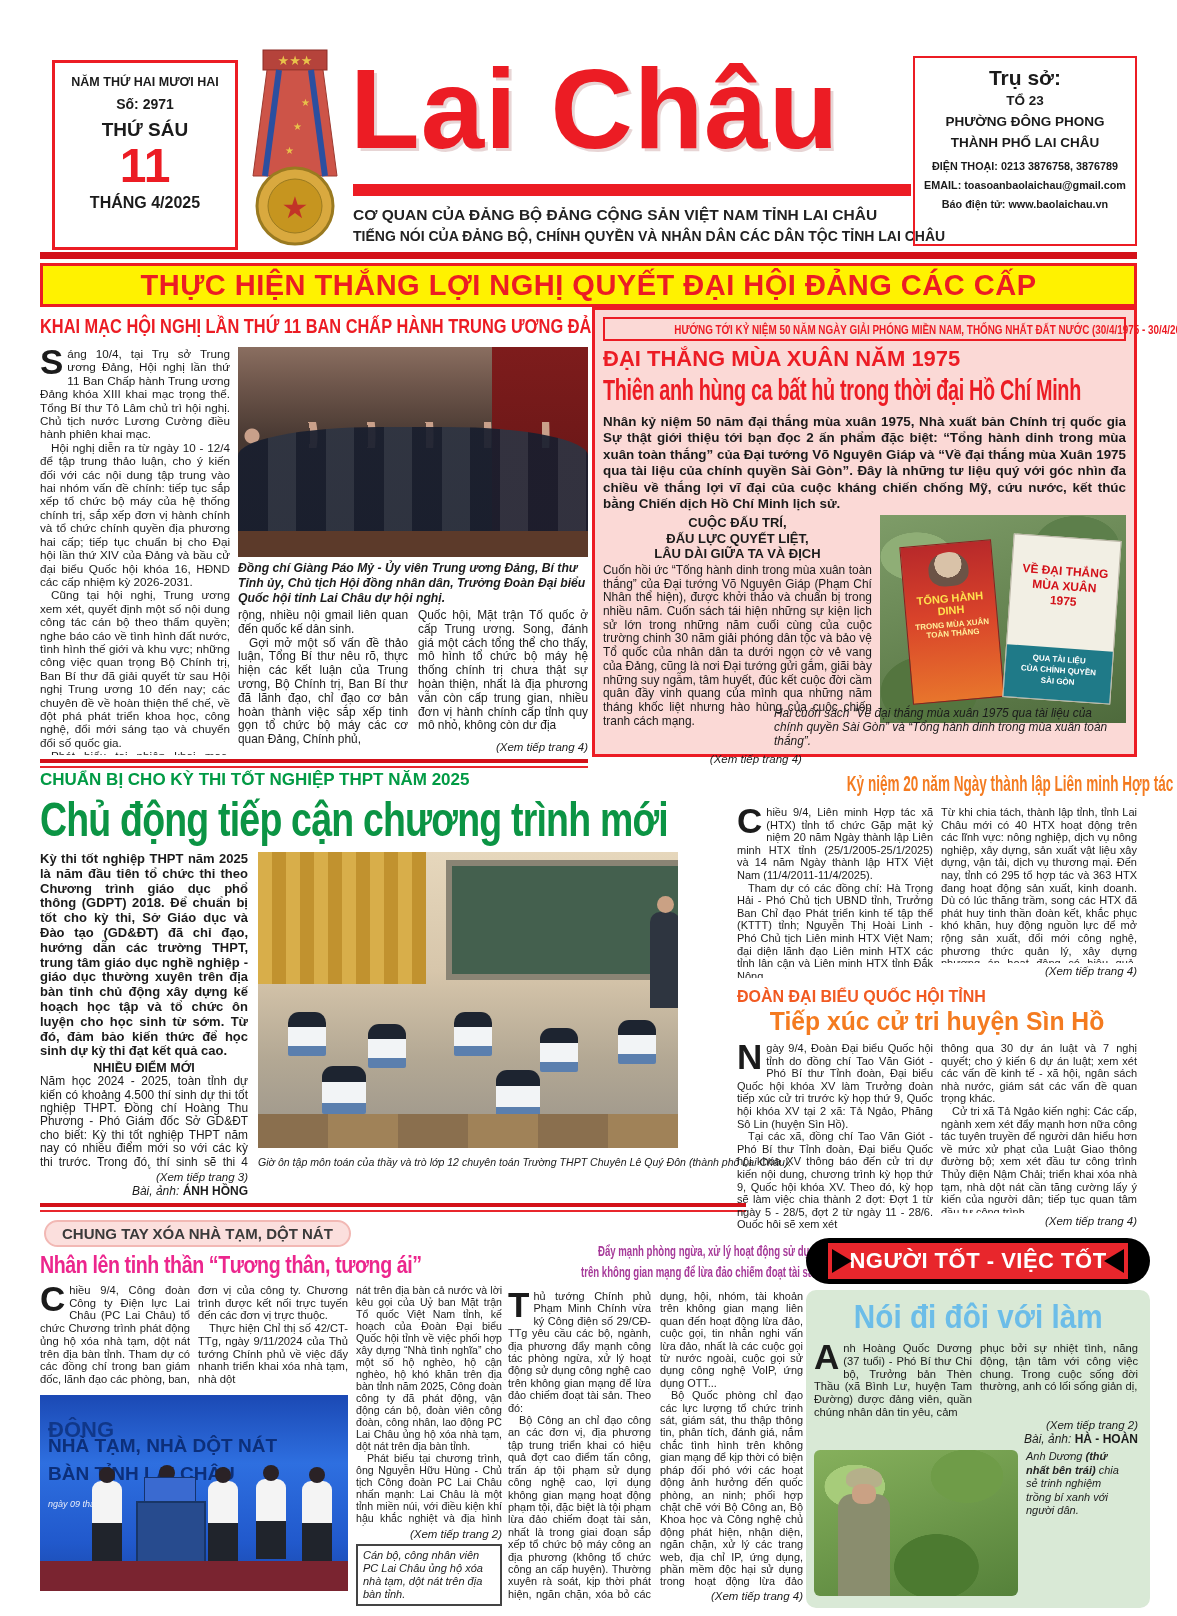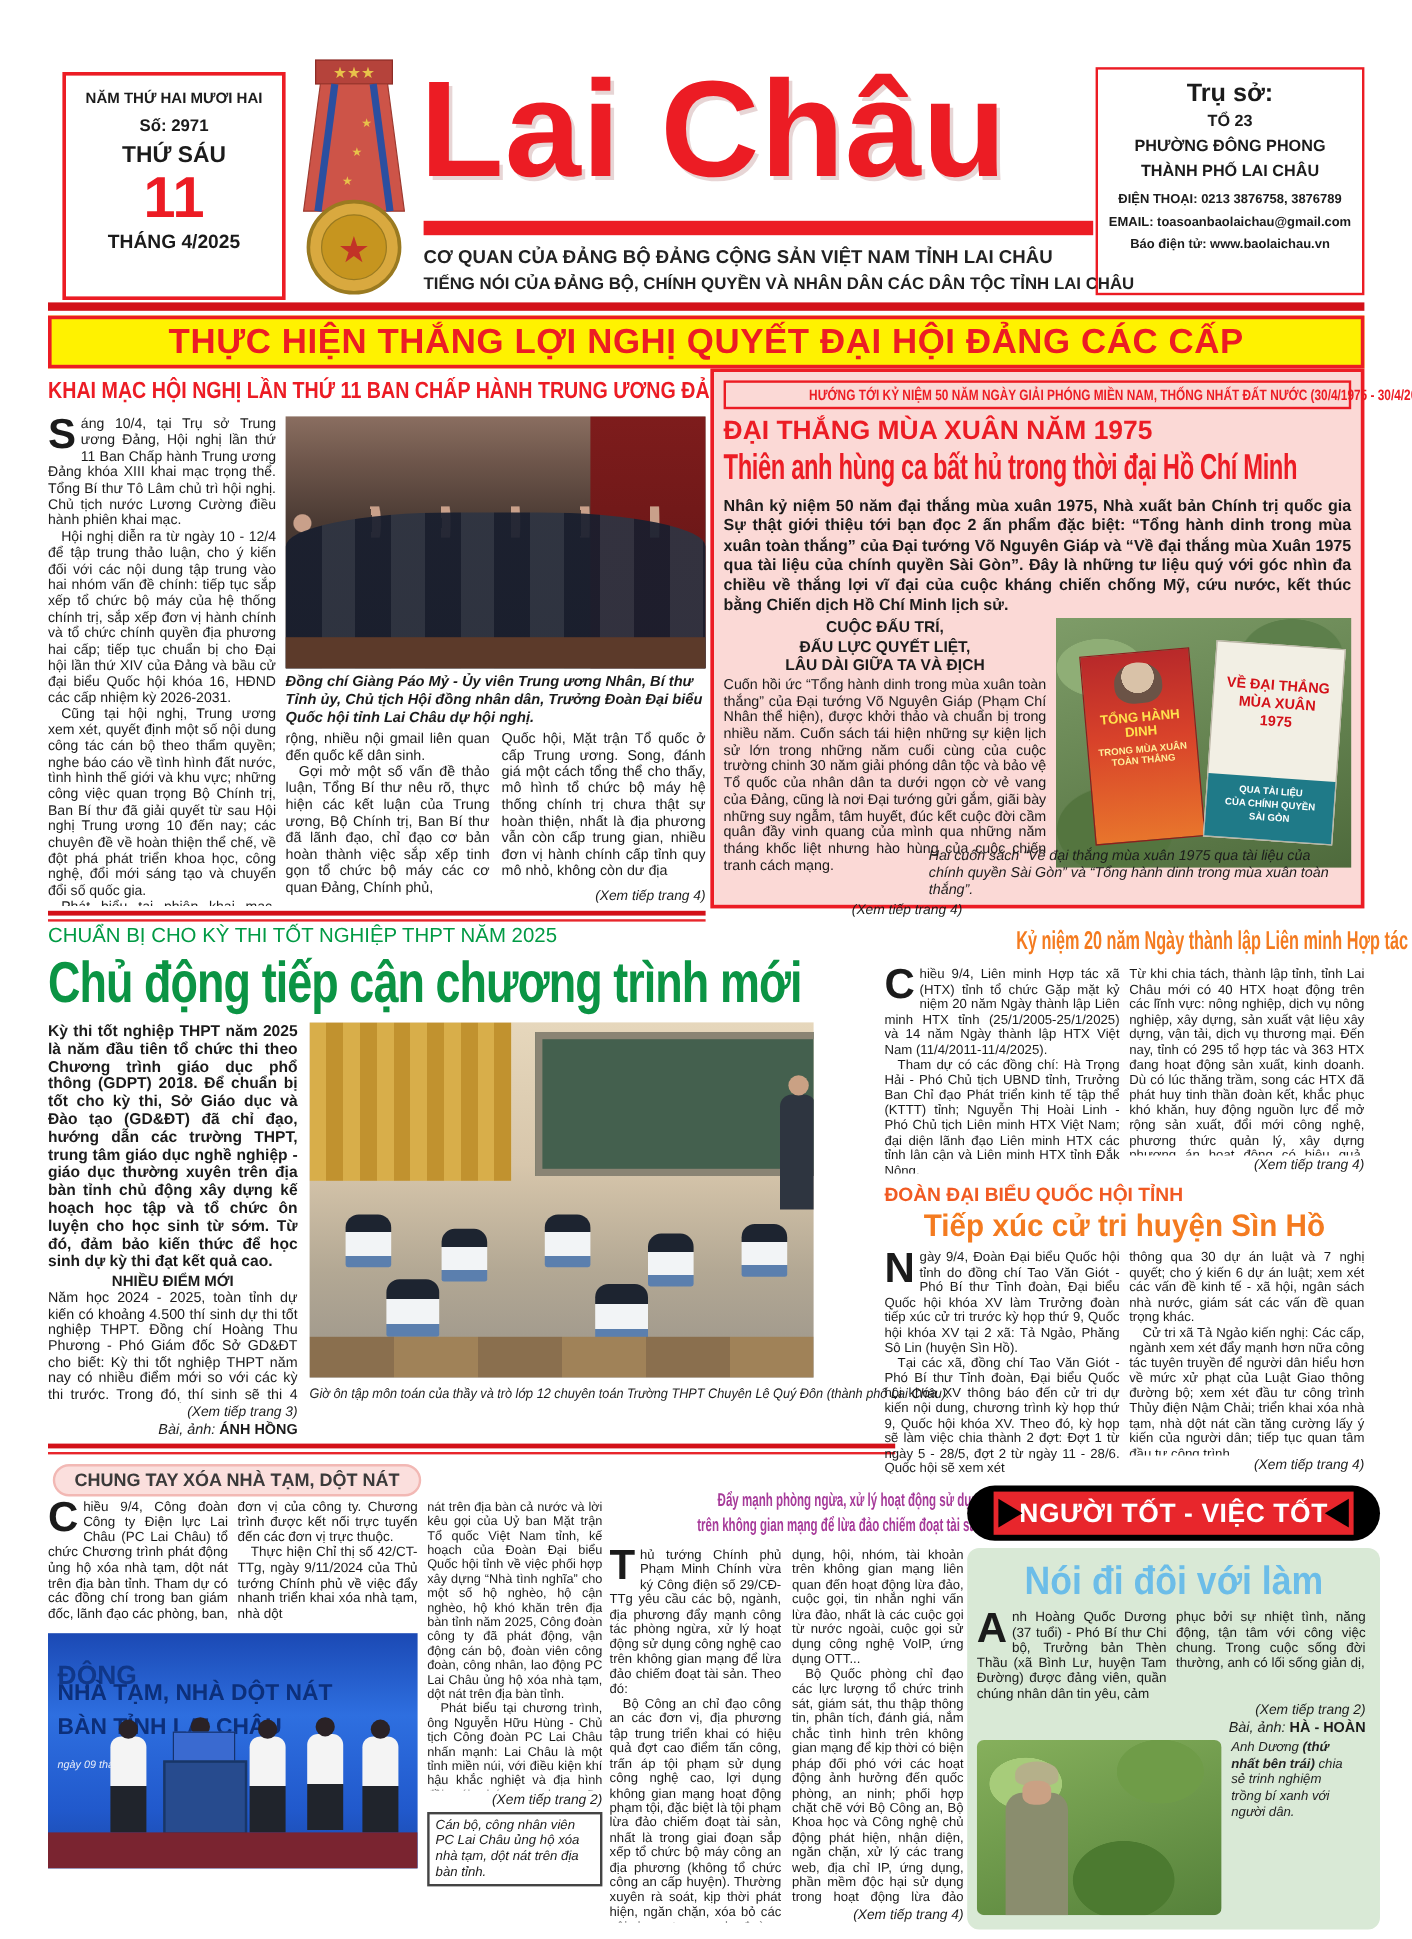--- a/index.html
+++ b/index.html
@@ -90,21 +90,21 @@
          background:radial-gradient(circle at 50% 35%,#d9c2a8 0 45%,#6b5346 46%);}
   .book2{position:absolute;left:128px;top:22px;width:108px;height:164px;transform:rotate(4deg);
          background:#f2efe4;border:1px solid #b9b4a4;text-align:center;box-sizing:border-box;padding-top:26px;}
   .book2 .t1{font-size:12px;font-weight:bold;color:#d31119;line-height:15px;}
   .book2 .band{position:absolute;left:0;bottom:0;width:100%;height:52px;background:#1f7a88;color:#fff;
          font-size:8px;font-weight:bold;padding-top:6px;box-sizing:border-box;line-height:11px;}
   .a2 .cap{position:absolute;right:10px;bottom:6px;width:350px;font-size:11.9px;font-style:italic;line-height:14px;}
 
   
   .a3{position:absolute;left:40px;top:770px;width:692px;height:430px;}
-  .a3 .kick{font-size:17px;font-weight:normal;color:#019a44;}
+  .a3 .kick{font-size:17px;font-weight:bold;color:#019a44;}
   .a3 .hl{height:56px;margin:2px 0 4px;}
   .a3 .hl span{font-size:48px;font-weight:bold;color:#0b9444;letter-spacing:-1px;transform:scaleX(.78);}
   .a3 .row{display:flex;}
   .a3 .tc{width:208px;height:346px;}
   .a3 .intro{font-size:13px;font-weight:bold;line-height:14.8px;}
   .a3 .sh{text-align:center;font-weight:bold;font-size:12.5px;margin-top:2px;}
   .a3 .bd{font-size:11.9px;line-height:13.4px;}
   .a3 .fig{width:420px;margin-left:10px;}
   .a3 .cap{margin-top:4px;height:16px;}
   .a3 .cap span{font-size:11.5px;font-style:italic;transform:scaleX(.92);}
@@ -243,21 +243,21 @@
         <p class="ind">Cũng tại hội nghị, Trung ương xem xét, quyết định một số nội dung công tác cán bộ theo thẩm quyền; nghe báo cáo về tình hình đất nước, tình hình thế giới và khu vực; những công việc quan trọng Bộ Chính trị, Ban Bí thư đã giải quyết từ sau Hội nghị Trung ương 10 đến nay; các chuyên đề về hoàn thiện thể chế, về đột phá phát triển khoa học, công nghệ, đổi mới sáng tạo và chuyển đổi số quốc gia.</p>
         <p class="ind">Phát biểu tại phiên khai mạc, Tổng Bí thư Tô Lâm nhấn mạnh, khối lượng công việc cần giải quyết tại Hội nghị Trung ương lần này rất lớn, phạm vi rất</p>
       </div>
       <div class="right">
         <div class="ph ph-congress">
           <div class="wallred"></div>
           <div class="heads"></div>
           <div class="crowd"></div>
           <div class="desk"></div>
         </div>
-        <div class="cap">Đồng chí Giàng Páo Mỷ - Ủy viên Trung ương Nhân, Bí thư Tỉnh ủy, Chủ tịch Hội đồng nhân dân, Trưởng Đoàn Đại biểu Quốc hội tỉnh Lai Châu dự hội nghị.</div>
+        <div class="cap">Đồng chí Giàng Páo Mỷ - Ủy viên Trung ương Đảng, Bí thư Tỉnh ủy, Chủ tịch Hội đồng nhân dân, Trưởng Đoàn Đại biểu Quốc hội tỉnh Lai Châu dự hội nghị.</div>
         <div class="sub">
           <div class="c j">
             <p>rộng, nhiều nội gmail liên quan đến quốc kế dân sinh.</p>
             <p class="ind">Gợi mở một số vấn đề thảo luận, Tổng Bí thư nêu rõ, thực hiện các kết luận của Trung ương, Bộ Chính trị, Ban Bí thư đã lãnh đạo, chỉ đạo cơ bản hoàn thành việc sắp xếp tinh gọn tổ chức bộ máy các cơ quan Đảng, Chính phủ,</p>
           </div>
           <div class="c col-pin">
             <p class="j grow">Quốc hội, Mặt trận Tổ quốc ở cấp Trung ương. Song, đánh giá một cách tổng thể cho thấy, mô hình tổ chức bộ máy hệ thống chính trị chưa thật sự hoàn thiện, nhất là địa phương vẫn còn cấp trung gian, nhiều đơn vị hành chính cấp tỉnh quy mô nhỏ, không còn dư địa</p>
             <div class="more">(Xem tiếp trang 4)</div>
           </div>
         </div>
@@ -366,20 +366,21 @@
           <p>thông qua 30 dự án luật và 7 nghị quyết; cho ý kiến 6 dự án luật; xem xét các vấn đề kinh tế - xã hội, ngân sách nhà nước, giám sát các vấn đề quan trọng khác.</p>
           <p class="ind">Cử tri xã Tả Ngảo kiến nghị: Các cấp, ngành xem xét đẩy mạnh hơn nữa công tác tuyên truyền để người dân hiểu hơn về mức xử phạt của Luật Giao thông đường bộ; xem xét đầu tư công trình Thủy điện Nậm Chải; triển khai xóa nhà tạm, nhà dột nát cần tăng cường lấy ý kiến của người dân; tiếp tục quan tâm đầu tư công trình</p>
         </div>
         <div class="more">(Xem tiếp trang 4)</div>
       </div>
     </div>
   </div>
 
   <div class="a6">
     <div class="kick">CHUNG TAY XÓA NHÀ TẠM, DỘT NÁT</div>
+    <div class="hl"><span class="sq">Nhân lên tinh thần “Tương thân, tương ái”</span></div>
     <div class="row">
       <div class="left">
         <div class="sub">
           <div class="c j">
             <p class="dc">Chiều 9/4, Công đoàn Công ty Điện lực Lai Châu (PC Lai Châu) tổ chức Chương trình phát động ủng hộ xóa nhà tạm, dột nát trên địa bàn tỉnh. Tham dự có các đồng chí trong ban giám đốc, lãnh đạo các phòng, ban,</p>
           </div>
           <div class="c j">
             <p>đơn vị của công ty. Chương trình được kết nối trực tuyến đến các đơn vị trực thuộc.</p>
             <p class="ind">Thực hiện Chỉ thị số 42/CT-TTg, ngày 9/11/2024 của Thủ tướng Chính phủ về việc đẩy nhanh triển khai xóa nhà tạm, nhà dột</p>
           </div>

